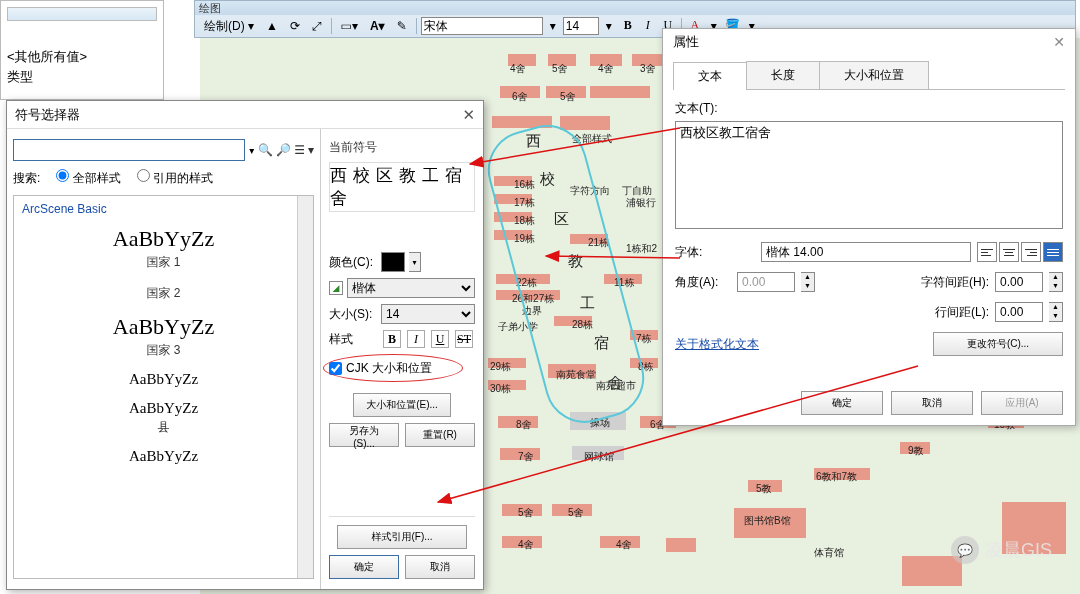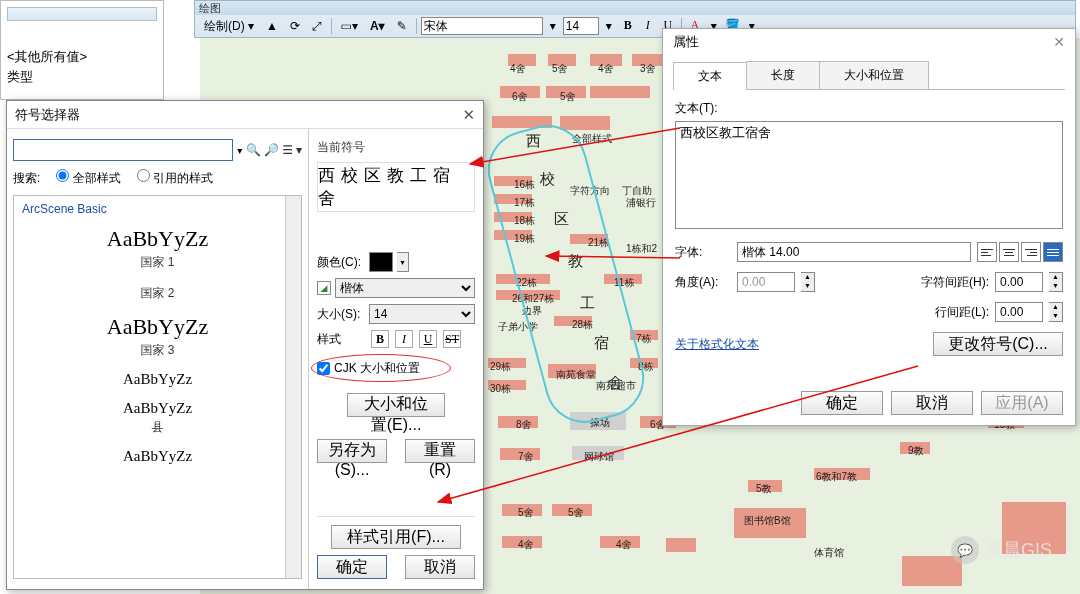--- a/index.html
+++ b/index.html
@@ -55,23 +55,23 @@
 .color-swatch { width: 24px; background: #000; }
 .drop-arrow { width: 12px; height: 20px; border: 1px solid #888; border-left: none; display: inline-flex; align-items: center; justify-content: center; font-size: 8px; background: #eee; }
 .style-row { display: flex; align-items: center; gap: 6px; }
 .style-row .sty { width: 18px; height: 18px; border: 1px solid #aaa; text-align: center; font-family: serif; font-size: 12px; line-height: 16px; }
 .sty.b { font-weight: bold; }
 .sty.i { font-style: italic; }
 .sty.u { text-decoration: underline; }
 .sty.st { text-decoration: line-through; }
 .cjk-row { display: flex; align-items: center; gap: 4px; position: relative; }
 .cjk-ellipse { position: absolute; left: -6px; top: -6px; width: 140px; height: 28px; border: 1px solid #d33; border-radius: 50%; pointer-events: none; }
-.btn { height: 24px; border: 1px solid #999; background: linear-gradient(#fdfdfd,#e6e6e6); font-size: 16px; padding: 0 10px; }
+.btn { height: 24px; border: 1px solid #999; background: linear-gradient(#fdfdfd,#e6e6e6); font-size: 10px; padding: 0 10px; }
 .btn.wide { width: 98px; }
-.btn-row { display: flex; gap: 18px; }
+.btn-row { display: flex; gap: 6px; }
 .sym-footer { margin-top: auto; border-top: 1px solid #ddd; padding-top: 8px; display: flex; flex-direction: column; gap: 6px; align-items: center; }
 .sym-footer .btn-row .btn.ok { width: 70px; border: 1px solid #3b6ea5; }
 
 
 .prop-dialog { position: absolute; right: 4px; top: 28px; width: 414px; height: 398px; background: #fff; border: 1px solid #aaa; box-shadow: 2px 2px 8px rgba(0,0,0,0.25); }
 .prop-dialog .dlg-title { height: 26px; display: flex; align-items: center; padding: 0 10px; font-size: 13px; }
 .prop-dialog .dlg-title .close { margin-left: auto; color: #888; font-size: 14px; }
 .prop-tabs { display: flex; border-bottom: 1px solid #bbb; font-size: 12px; }
 .prop-tab { padding: 5px 24px; border: 1px solid #bbb; border-bottom: none; margin-right: -1px; background: #f3f3f3; }
 .prop-tab.active { background: #fff; position: relative; top: 1px; }
@@ -357,21 +357,21 @@
       <div class="prop-tab">长度</div>
       <div class="prop-tab">大小和位置</div>
     </div>
   </div>
   <div class="prop-body">
     <div class="sub-label">文本(T):</div>
     <textarea style="">西校区教工宿舍</textarea>
 
     <div class="prop-line">
       <span class="lbl">字体:</span>
-      <input type="text" style="flex: 1 1 0%;" value="楷体 14.00">
+      <input type="text" style="flex: 1 1 0%; margin-left: 24px;" value="楷体 14.00">
       <div class="align-btns">
         <div class="align-btn left">
             <span></span>
             <span></span>
             <span></span>
           </div>
         <div class="align-btn center">
             <span></span>
             <span></span>
             <span></span>

